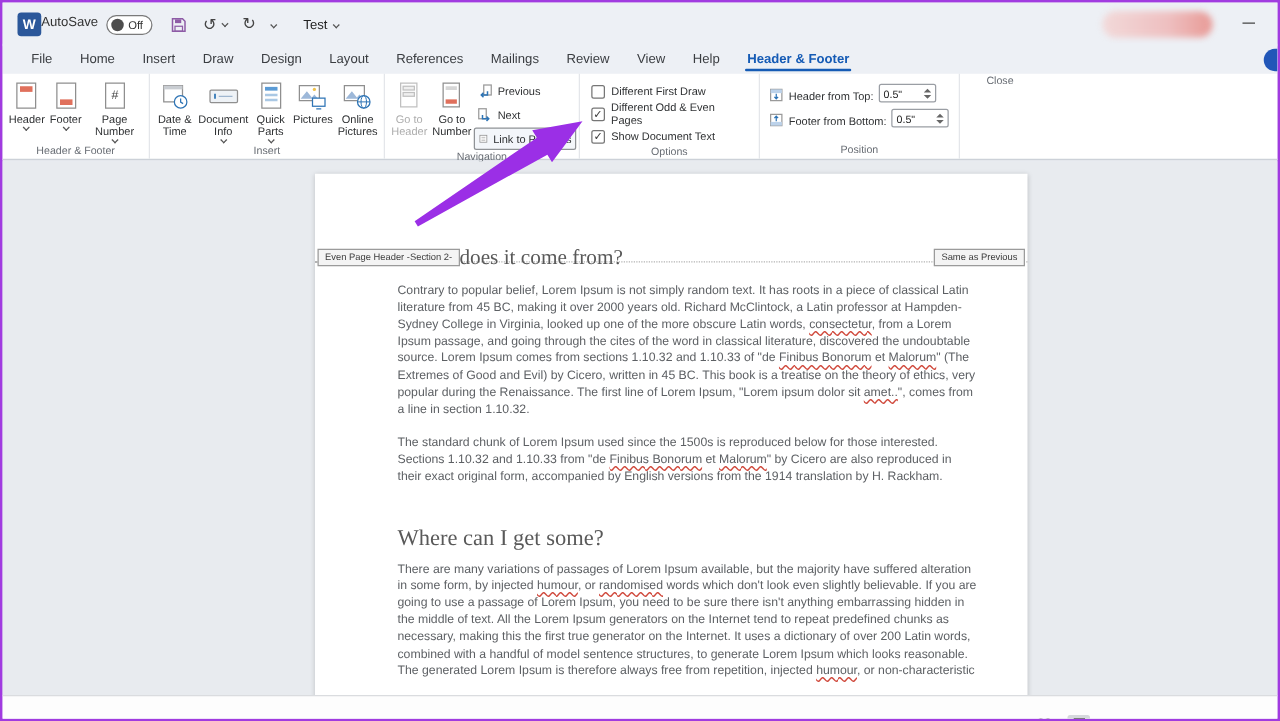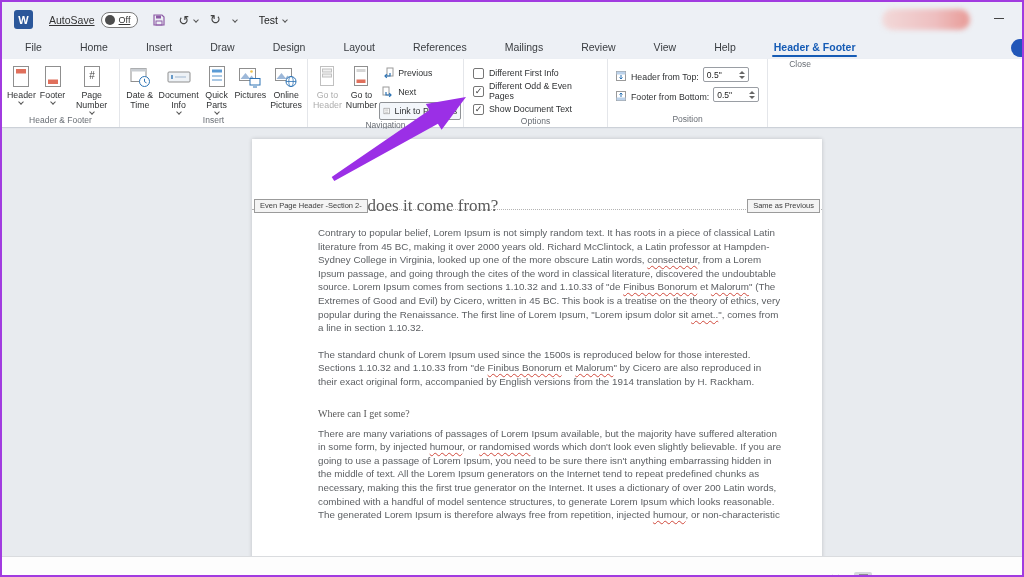--- a/index.html
+++ b/index.html
@@ -6,35 +6,35 @@
   html,body { width:1024px; height:577px; }
   body {
     font-family:"Liberation Sans", sans-serif;
     position:relative; overflow:hidden;
     border:2px solid #a13be0; background:#edf0f5;
     -webkit-font-smoothing:antialiased;
   }
   
   .titlebar { position:absolute; top:0; left:0; right:0; height:35px; background:#edf0f5; display:flex; align-items:center; padding-left:12px; }
   .appicon { width:19px; height:19px; background:#2b579a; border-radius:3px; color:#fff; font-size:11px; font-weight:bold; display:flex; align-items:center; justify-content:center; }
-  .autosave-wrap { display:flex; align-items:center; gap:6px; margin-left:16px; font-size:10.5px; color:#333;text-decoration:underline; }
+  .autosave-wrap { display:flex; gap:6px; margin-left:0; font-size:10.5px; color:#333; }
   .toggle { display:flex; align-items:center; gap:4px; border:1px solid #7a7a7a; border-radius:9px; height:16px; padding:0 7px 0 3px; background:#fff; font-size:9px; color:#333; }
   .toggle .knob { width:10px; height:10px; border-radius:50%; background:#4d4d4d; }
   .qat { display:flex; align-items:center; gap:12px; margin-left:14px; color:#444; }
   .qat .glyph { font-family:"DejaVu Sans", sans-serif; font-size:13px; line-height:1; }
   .chev { display:inline-block; width:4px; height:4px; border-right:1px solid #555; border-bottom:1px solid #555; transform:rotate(45deg); vertical-align:middle; }
   .docname { display:flex; align-items:center; gap:5px; margin-left:22px; font-size:10.5px; color:#222; }
   .searchbox { position:absolute; left:399px; top:7px; width:296px; height:21px; background:#fff; border:1px solid #c9cdd3; border-radius:4px; display:flex; align-items:center; gap:6px; padding:0 8px; color:#6b6f76; font-size:10px; }
   .avatar { position:absolute; right:52px; top:7px; width:88px; height:21px; border-radius:11px;
     background:linear-gradient(90deg,#f2d9d9,#eebfc0 60%,#e89a96); filter:blur(2.5px); }
   .min-btn { position:absolute; right:16px; top:9px; width:14px; height:14px; display:flex; align-items:center; justify-content:center; }
   .min-btn i { display:block; width:10px; height:1px; background:#444; }
   .share-pill { position:absolute; right:0; top:37px; width:11px; height:18px; background:#2156b8; border-radius:9px 0 0 9px; z-index:5; }
   
-  .tabrow { position:absolute; top:33px; left:0; right:0; height:24px; display:flex; align-items:flex-end; padding-left:12px; gap:16px; background:#edf0f5; }
+  .tabrow { position:absolute; top:33px; left:0; right:0; height:24px; display:flex; align-items:flex-end; padding-left:12px; gap:0; background:#edf0f5; }
   .tab { font-size:10.5px; color:#3a3d41; padding:4px 11px 6px; cursor:default; }
   .tab.active { color:#155bb5; font-weight:bold; position:relative; }
   .tab.active::after { content:""; position:absolute; left:9px; right:9px; bottom:2px; height:2.5px; background:#155bb5; border-radius:2px; }
   
   .ribbon { position:absolute; top:57px; left:0; right:0; height:69px; background:#fff; border-bottom:1px solid #ccd1d8; display:flex; box-shadow:0 1px 2px rgba(0,0,0,.06); }
   .group { display:flex; flex-direction:column; border-right:1px solid #e4e6ea; }
   .group-items { flex:1; display:flex; align-items:flex-start; padding:3px 3px 0; }
   .group-label { text-align:center; font-size:8.5px; color:#686d74; padding-bottom:3px; white-space:nowrap; }
   .rbtn-lg { display:flex; flex-direction:column; align-items:center; text-align:center; font-size:8.8px; line-height:10px; color:#2f3133; padding:1px 2px; }
   .rbtn-lg .ic { height:27px; display:flex; align-items:center; justify-content:center; }
@@ -56,21 +56,21 @@
   .spin .dn { border-top:3px solid #666; }
   
   .docarea { position:absolute; top:127px; bottom:19px; left:0; right:0; background:#e8ebef; overflow:hidden; }
   .page { position:absolute; left:250px; top:10px; width:570px; height:600px; background:#fff; box-shadow:0 0 4px rgba(0,0,0,.18); }
   .hdr-dotline { position:absolute; left:0; right:0; top:70px; border-top:1px dotted #b3b3b3; }
   .hdr-tag { position:absolute; top:60px; font-size:7.5px; color:#3c3c3c; background:#f4f4f4; border:1px solid #9b9b9b; padding:1px 5px 2px; z-index:3; white-space:nowrap; }
   .hdr-tag.left { left:2px; }
   .hdr-tag.right { right:2px; }
   .page-content { position:relative; padding:57px 40px 0 66px; z-index:1; }
   .doc-h1 { font-family:"Liberation Serif", serif; font-weight:normal; font-size:17px; color:#595959; margin-bottom:10px; }
-  .doc-h2 { font-family:"Liberation Serif", serif; font-weight:normal; font-size:10px; color:#595959; margin:19px 0 8px; }
+  .doc-h2 { font-family:"Liberation Serif", serif; font-weight:normal; font-size:18px; color:#595959; margin:31px 0 8px; }
   .doc-p { font-size:9.8px; line-height:13.6px; color:#5d6064; margin-bottom:13px; }
   .sp-err { text-decoration:underline; text-decoration-style:wavy; text-decoration-color:#d0493c; text-decoration-thickness:1px; text-underline-offset:2px; }
   
   .statusbar { position:absolute; bottom:0; left:0; right:0; height:19px; background:#fdfdfd; border-top:1px solid #dadcdf; display:flex; align-items:center; font-size:8.5px; color:#3c3f43; padding:0 6px 0 10px; }
   .sb-item { display:flex; align-items:center; gap:4px; margin-right:16px; white-space:nowrap;margin-top:31px; }
   .sb-right { margin-left:auto; display:flex; align-items:flex-end; gap:10px; }
   .viewbtn { width:18px; height:15px; display:flex; align-items:center; justify-content:center; border-radius:2px; }
   .viewbtn.sel { background:#d5d8dc; }
   .zoomwrap { display:flex; align-items:center; gap:6px; }
   .zoomtrack { position:relative; width:92px; height:11px; }
@@ -278,21 +278,21 @@
       </div>
     </div>
     <div class="group-label">Navigation</div>
   </div>
 
   <div class="group" style="width:144px">
     <div class="group-items">
       <div class="opt-col">
         <div class="opt-row">
           <span class="cbx"></span>
-          <span>Different First Info</span>
+          <span>Different First Draw</span>
         </div>
         <div class="opt-row">
           <span class="cbx checked">✓</span>
           <span>Different Odd &amp; Even Pages</span>
         </div>
         <div class="opt-row">
           <span class="cbx checked">✓</span>
           <span>Show Document Text</span>
         </div>
       </div>

